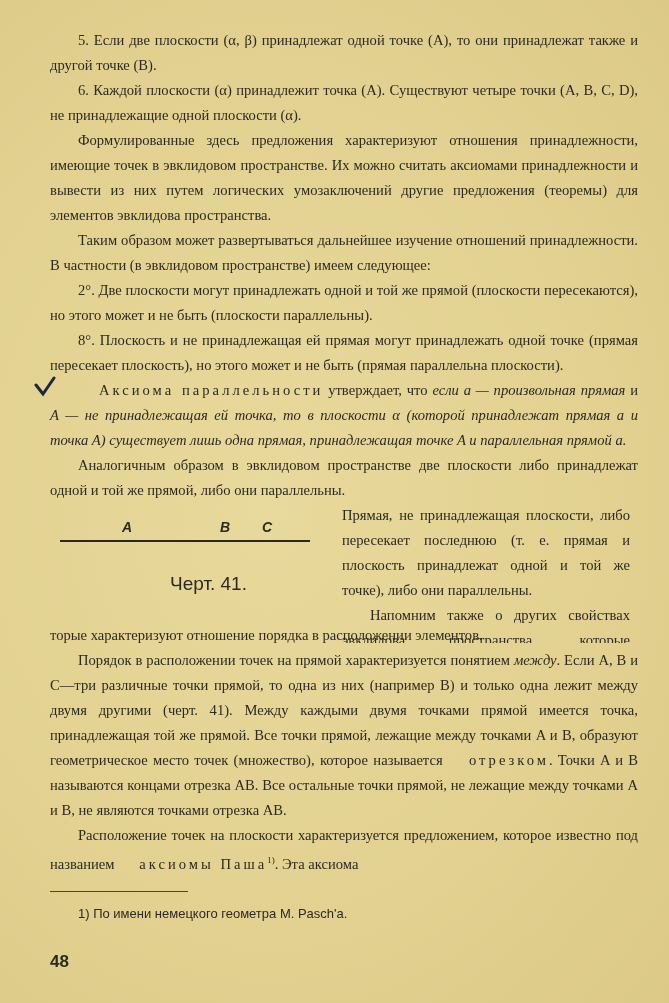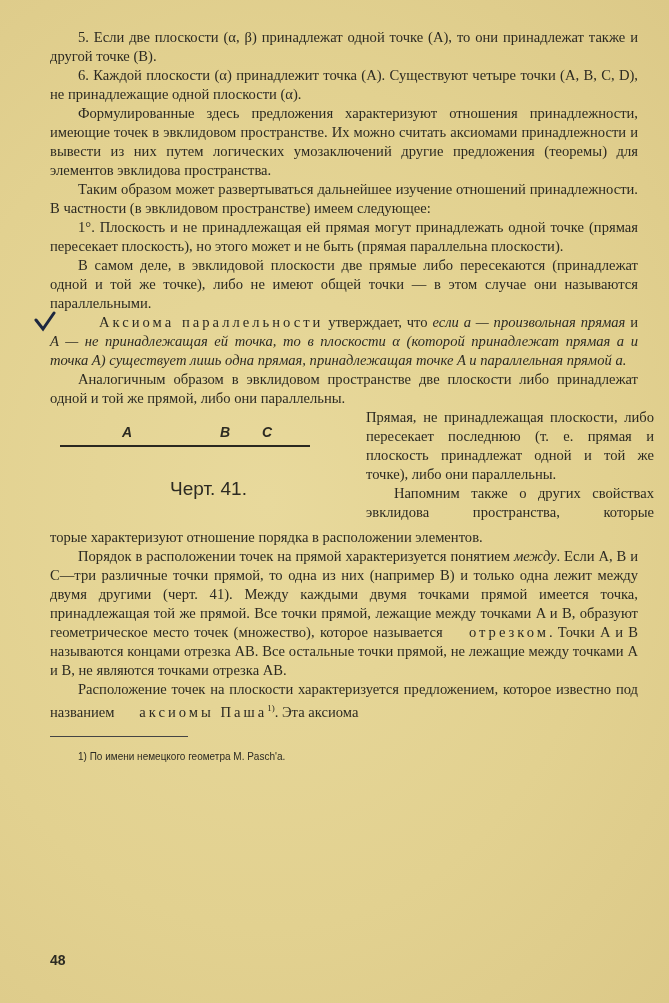--- a/index.html
+++ b/index.html
@@ -4,48 +4,48 @@
 <style>
   html, body { margin:0; padding:0; }
   body {
     width:669px; height:1003px; overflow:hidden;
     background:#e4d393;
     background-image: radial-gradient(ellipse at 40% 50%, #e8d99c 0%, #e2d190 60%, #dcc988 100%);
     font-family: "Liberation Serif", serif;
     color:#2c2a22;
   }
   .page { position:absolute; left:50px; top:28px; width:588px; }
-  .p { font-size:14.6px; line-height:19px; text-align:justify; margin:0; text-indent:28px; }
+  .p { font-size:14.6px; line-height:25px; text-align:justify; margin:0; text-indent:28px; }
   .p.noind { text-indent:0; }
   .sp { letter-spacing:3px;margin-left:21px; }
   i { font-style:italic; }
   .fig-wrap { position:relative; height:122px; }
   .fig { position:absolute; left:0; top:0; width:295px; height:122px; }
-  .fig-text { position:absolute; left:316px; top:0; width:288px;font-family:Liberation Serif, serif; }
+  .fig-text { position:absolute; left:292px; top:0; width:288px;font-family:Liberation Serif, serif; }
   .fig-text .p { text-indent:0; }
   .fig-text .p.ind { text-indent:28px; }
   .cap { position:absolute; left:120px; top:70px; font-family:"Liberation Sans", sans-serif; font-size:19px; }
   .lbl { position:absolute; font-family:"Liberation Sans", sans-serif; font-style:italic; font-weight:bold; font-size:14px; }
   .line { position:absolute; top:37px; left:10px; width:250px; height:2px; background:#2a2820; }
   .check { position:absolute; left:-16px; top:-2px; width:22px; height:22px; }
   .rel { position:relative; }
   .fn-rule { width:138px; height:1px; background:#444; margin:14px 0 14px 0; }
-  .fn { font-size:10px; text-indent:28px; margin:0; font-family:"Liberation Sans", sans-serif; }
-  .pnum { position:absolute; left:50px; top:952px; font-family:"Liberation Sans", sans-serif; font-size:14px; font-weight:bold; }
+  .fn { font-size:13px; text-indent:28px; margin:0; font-family:"Liberation Sans", sans-serif; }
+  .pnum { position:absolute; left:50px; top:952px; font-family:"Liberation Sans", sans-serif; font-size:17px; font-weight:bold; }
 </style>
 </head>
 <body>
 
 <div class="page">
   <p class="p">5. Если две плоскости (α, β) принадлежат одной точке (A), то они принадлежат также и другой точке (B).</p>
   <p class="p">6. Каждой плоскости (α) принадлежит точка (A). Существуют четыре точки (A, B, C, D), не принадлежащие одной плоскости (α).</p>
   <p class="p">Формулированные здесь предложения характеризуют отношения принадлежности, имеющие точек в эвклидовом пространстве. Их можно считать аксиомами принадлежности и вывести из них путем логических умозаключений другие предложения (теоремы) для элементов эвклидова пространства.</p>
   <p class="p">Таким образом может развертываться дальнейшее изучение отношений принадлежности. В частности (в эвклидовом пространстве) имеем следующее:</p>
-  <p class="p">1°. Плоскость и не принадлежащая ей прямая могут принадлежать одной точке (прямая пересекает плоскость), но этого может и не быть (прямая параллельна плоскости).</p>
-  <p class="p">В самом деле, в эвклидовой плоскости две прямые либо пересекаются (принадлежат одной и той же точке), либо не имеют общей точки — в этом случае они называются параллельными.</p>
+  <p class="p">2°. Две плоскости могут принадлежать одной и той же прямой (плоскости пересекаются), но этого может и не быть (плоскости параллельны).</p>
+  <p class="p">8°. Плоскость и не принадлежащая ей прямая могут принадлежать одной точке (прямая пересекает плоскость), но этого может и не быть (прямая параллельна плоскости).</p>
 
   <p class="p rel">
     <svg class="check" viewBox="0 0 22 22">
         <path d="M2 9 L9 18 L20 2" stroke="#1d2740" stroke-width="3" fill="none" stroke-linecap="round"></path>
       </svg>
     <span class="sp">Аксиома параллельности</span><span> утверждает, что </span><i>если a — произвольная прямая</i><span> и </span><i>A — не принадлежащая ей точка, то в плоскости α (которой принадлежат прямая a и точка A) существует лишь одна прямая, принадлежащая точке A и параллельная прямой a.</i>
   </p>
 
   <p class="p">Аналогичным образом в эвклидовом пространстве две плоскости либо принадлежат одной и той же прямой, либо они параллельны.</p>
 

